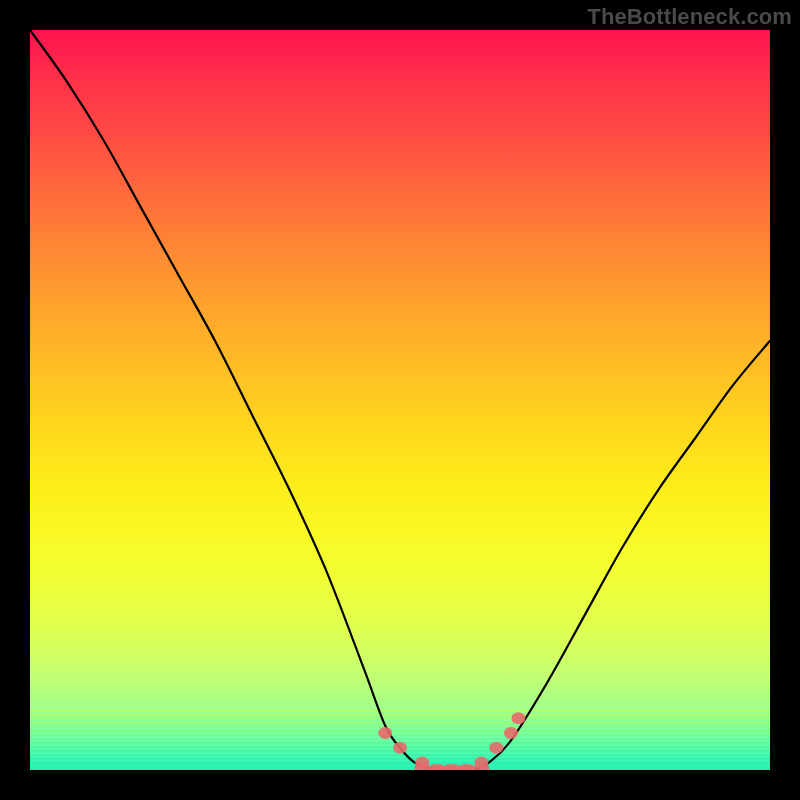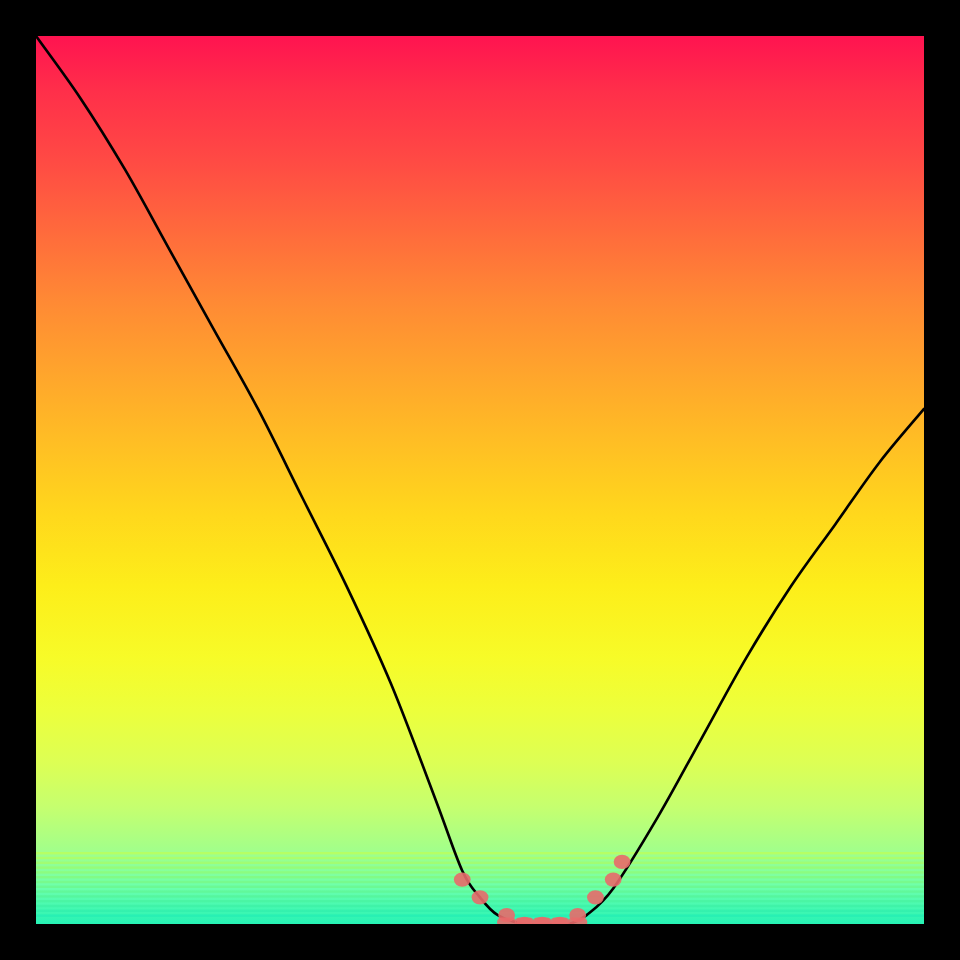--- a/index.html
+++ b/index.html
@@ -109,13 +109,14 @@
           <ellipse cx="488.40000000000003" cy="688.2" rx="7" ry="6" fill="#e86a6a" opacity="0.9"></ellipse>
           <rect x="384.20000000000005" y="734.52" width="16" height="8" rx="4" fill="#e86a6a" opacity="0.9"></rect>
           <rect x="399.00000000000006" y="734.52" width="16" height="8" rx="4" fill="#e86a6a" opacity="0.9"></rect>
           <rect x="413.79999999999995" y="734.52" width="16" height="8" rx="4" fill="#e86a6a" opacity="0.9"></rect>
           <rect x="428.59999999999997" y="734.52" width="16" height="8" rx="4" fill="#e86a6a" opacity="0.9"></rect>
           <rect x="443.4" y="734.52" width="16" height="8" rx="4" fill="#e86a6a" opacity="0.9"></rect>
         </g>
     </svg>
   </div>
 
+  <div class="watermark">TheBottleneck.com</div>
 </div>
 
 </body></html>

